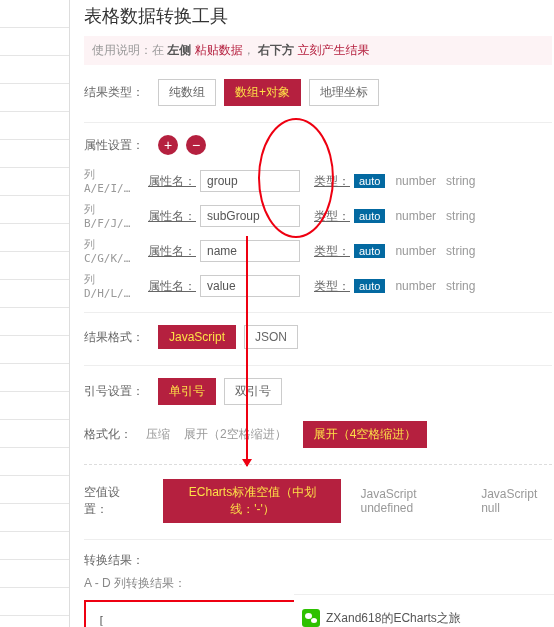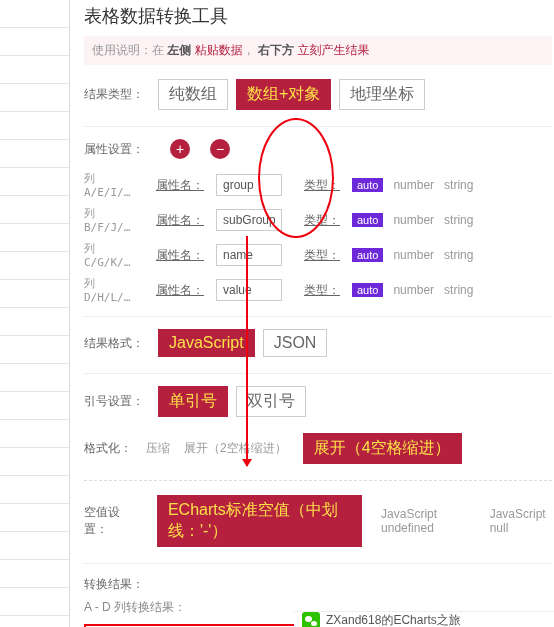--- a/index.html
+++ b/index.html
@@ -7,38 +7,38 @@
 .left-rail { position: absolute; left: 0; top: 0; width: 70px; height: 627px; border-right: 1px solid #ddd; }
 .left-rail .row { height: 28px; border-bottom: 1px solid #e5e5e5; }
 .main { position: absolute; left: 82px; top: 0; right: 0; padding: 4px 2px; }
 .title { font-size: 18px; color: #333; margin-bottom: 8px; font-weight: 400; }
 .usage { background: #fdf3f5; color: #999; padding: 6px 8px; font-size: 12px; margin-bottom: 14px; }
 .usage b { color: #555; font-weight: 600; text-align: right; }
 .usage .red { color: #b5203f; margin-top: 28px; }
 .sect { margin-bottom: 16px; }
 .label { color: #666; font-size: 12px; margin-right: 6px; }
 .row-flex { display: flex; align-items: center; gap: 8px; }
-.btn { display: inline-block; padding: 4px 10px; border: 1px solid #ccc; color: #666; cursor: pointer; font-size: 16px; background: #fff; }
+.btn { display: inline-block; padding: 4px 10px; border: 1px solid #ccc; color: #666; cursor: pointer; font-size: 12px; background: #fff; text-align: center; }
 .btn.active { background: #b5203f; color: #fde047; border-color: #b5203f; }
 .circle-btn { width: 20px; height: 20px; border-radius: 50%; background: #b5203f; color: #fff; display: inline-flex; align-items: center; justify-content: center; font-size: 14px; cursor: pointer; line-height: 1; }
-.col-row { display: flex; align-items: center; gap: 12px; margin: 7px 0; }
+.col-row { display: flex; align-items: center; gap: 4px; margin: 7px 0; }
 .col-label { color: #999; font-family: monospace; font-size: 11px; width: 60px; }
 .sublabel { color: #666; text-decoration: underline; }
-.input { border: 1px solid #ccc; padding: 3px 6px; width: 66px; font-size: 12px; color: #555; }
+.input { border: 1px solid #ccc; padding: 3px 6px; width: 100px; font-size: 12px; color: #555; }
 .typeopts { display: flex; gap: 10px; align-items: center; color: #999; }
-.typeopts .auto { background: #6d28d9; color: #fff; padding: 1px 5px; font-size: 11px; }
+.typeopts .auto { background: #0369a1; color: #fff; padding: 1px 5px; font-size: 11px; }
 .divider { border-top: 1px solid #eee; margin: 12px 0; }
 .divider-dash { border-top: 1px dashed #ddd; margin: 14px 0; }
 .result-label { color: #666; margin: 10px 0 6px; }
 .result-box { border: 2px solid #e01; padding: 10px 12px; font-family: monospace; font-size: 11px; color: #555; line-height: 1.65; }
 .red-circle { position: absolute; border: 2px solid #e01; border-radius: 50%; pointer-events: none; }
 .c1 { left: 258px; top: 118px; width: 76px; height: 120px; }
 .red-arrow { position: absolute; left: 246px; top: 236px; width: 2px; height: 230px; background: #e01; z-index: 5; }
 .red-arrow::after { content: ''; position: absolute; bottom: -1px; left: -4px; border-left: 5px solid transparent; border-right: 5px solid transparent; border-top: 8px solid #e01; }
-.footer-bar { position: absolute; bottom: 0; right: 0; height: 16px; background: #fff; border-top: 1px solid #eee; display: flex; align-items: flex-start; padding: 0 8px; gap: 6px; width: 260px; color: #555; font-size: 12px; }
+.footer-bar { position: absolute; bottom: 0; right: 0; height: 33px; background: #fff; border-top: 1px solid #eee; display: flex; align-items: flex-end; padding: 0 8px; gap: 6px; width: 260px; color: #555; font-size: 12px; }
 .wx-icon { width: 18px; height: 18px; border-radius: 3px; background: #2dc100; position: relative; }
 .wx-icon::before, .wx-icon::after { content: ''; position: absolute; background: #fff; border-radius: 50%; }
 .wx-icon::before { width: 7px; height: 6px; left: 3px; top: 4px; }
 .wx-icon::after { width: 6px; height: 5px; right: 3px; bottom: 4px; }
 </style>
 </head>
 <body>
 
 <div class="left-rail">
   <div class="row"></div>
@@ -77,21 +77,21 @@
   </div>
 
   <div class="sect row-flex">
     <span class="label">结果类型：</span>
     <span class="btn">纯数组</span>
     <span class="btn active">数组+对象</span>
     <span class="btn">地理坐标</span>
   </div>
   <div class="divider"></div>
 
-  <div class="row-flex" style="gap:20px;margin-bottom:12px;">
+  <div class="row-flex" style="gap:8px;margin-bottom:12px;">
     <span class="label">属性设置：</span>
     <span class="circle-btn">+</span>
     <span class="circle-btn">−</span>
   </div>
 
   <div id="attr-rows">
       <div class="col-row">
         <span class="col-label">列 A/E/I/…</span>
         <span class="sublabel">属性名：</span>
         <input class="input" value="group" style="">

